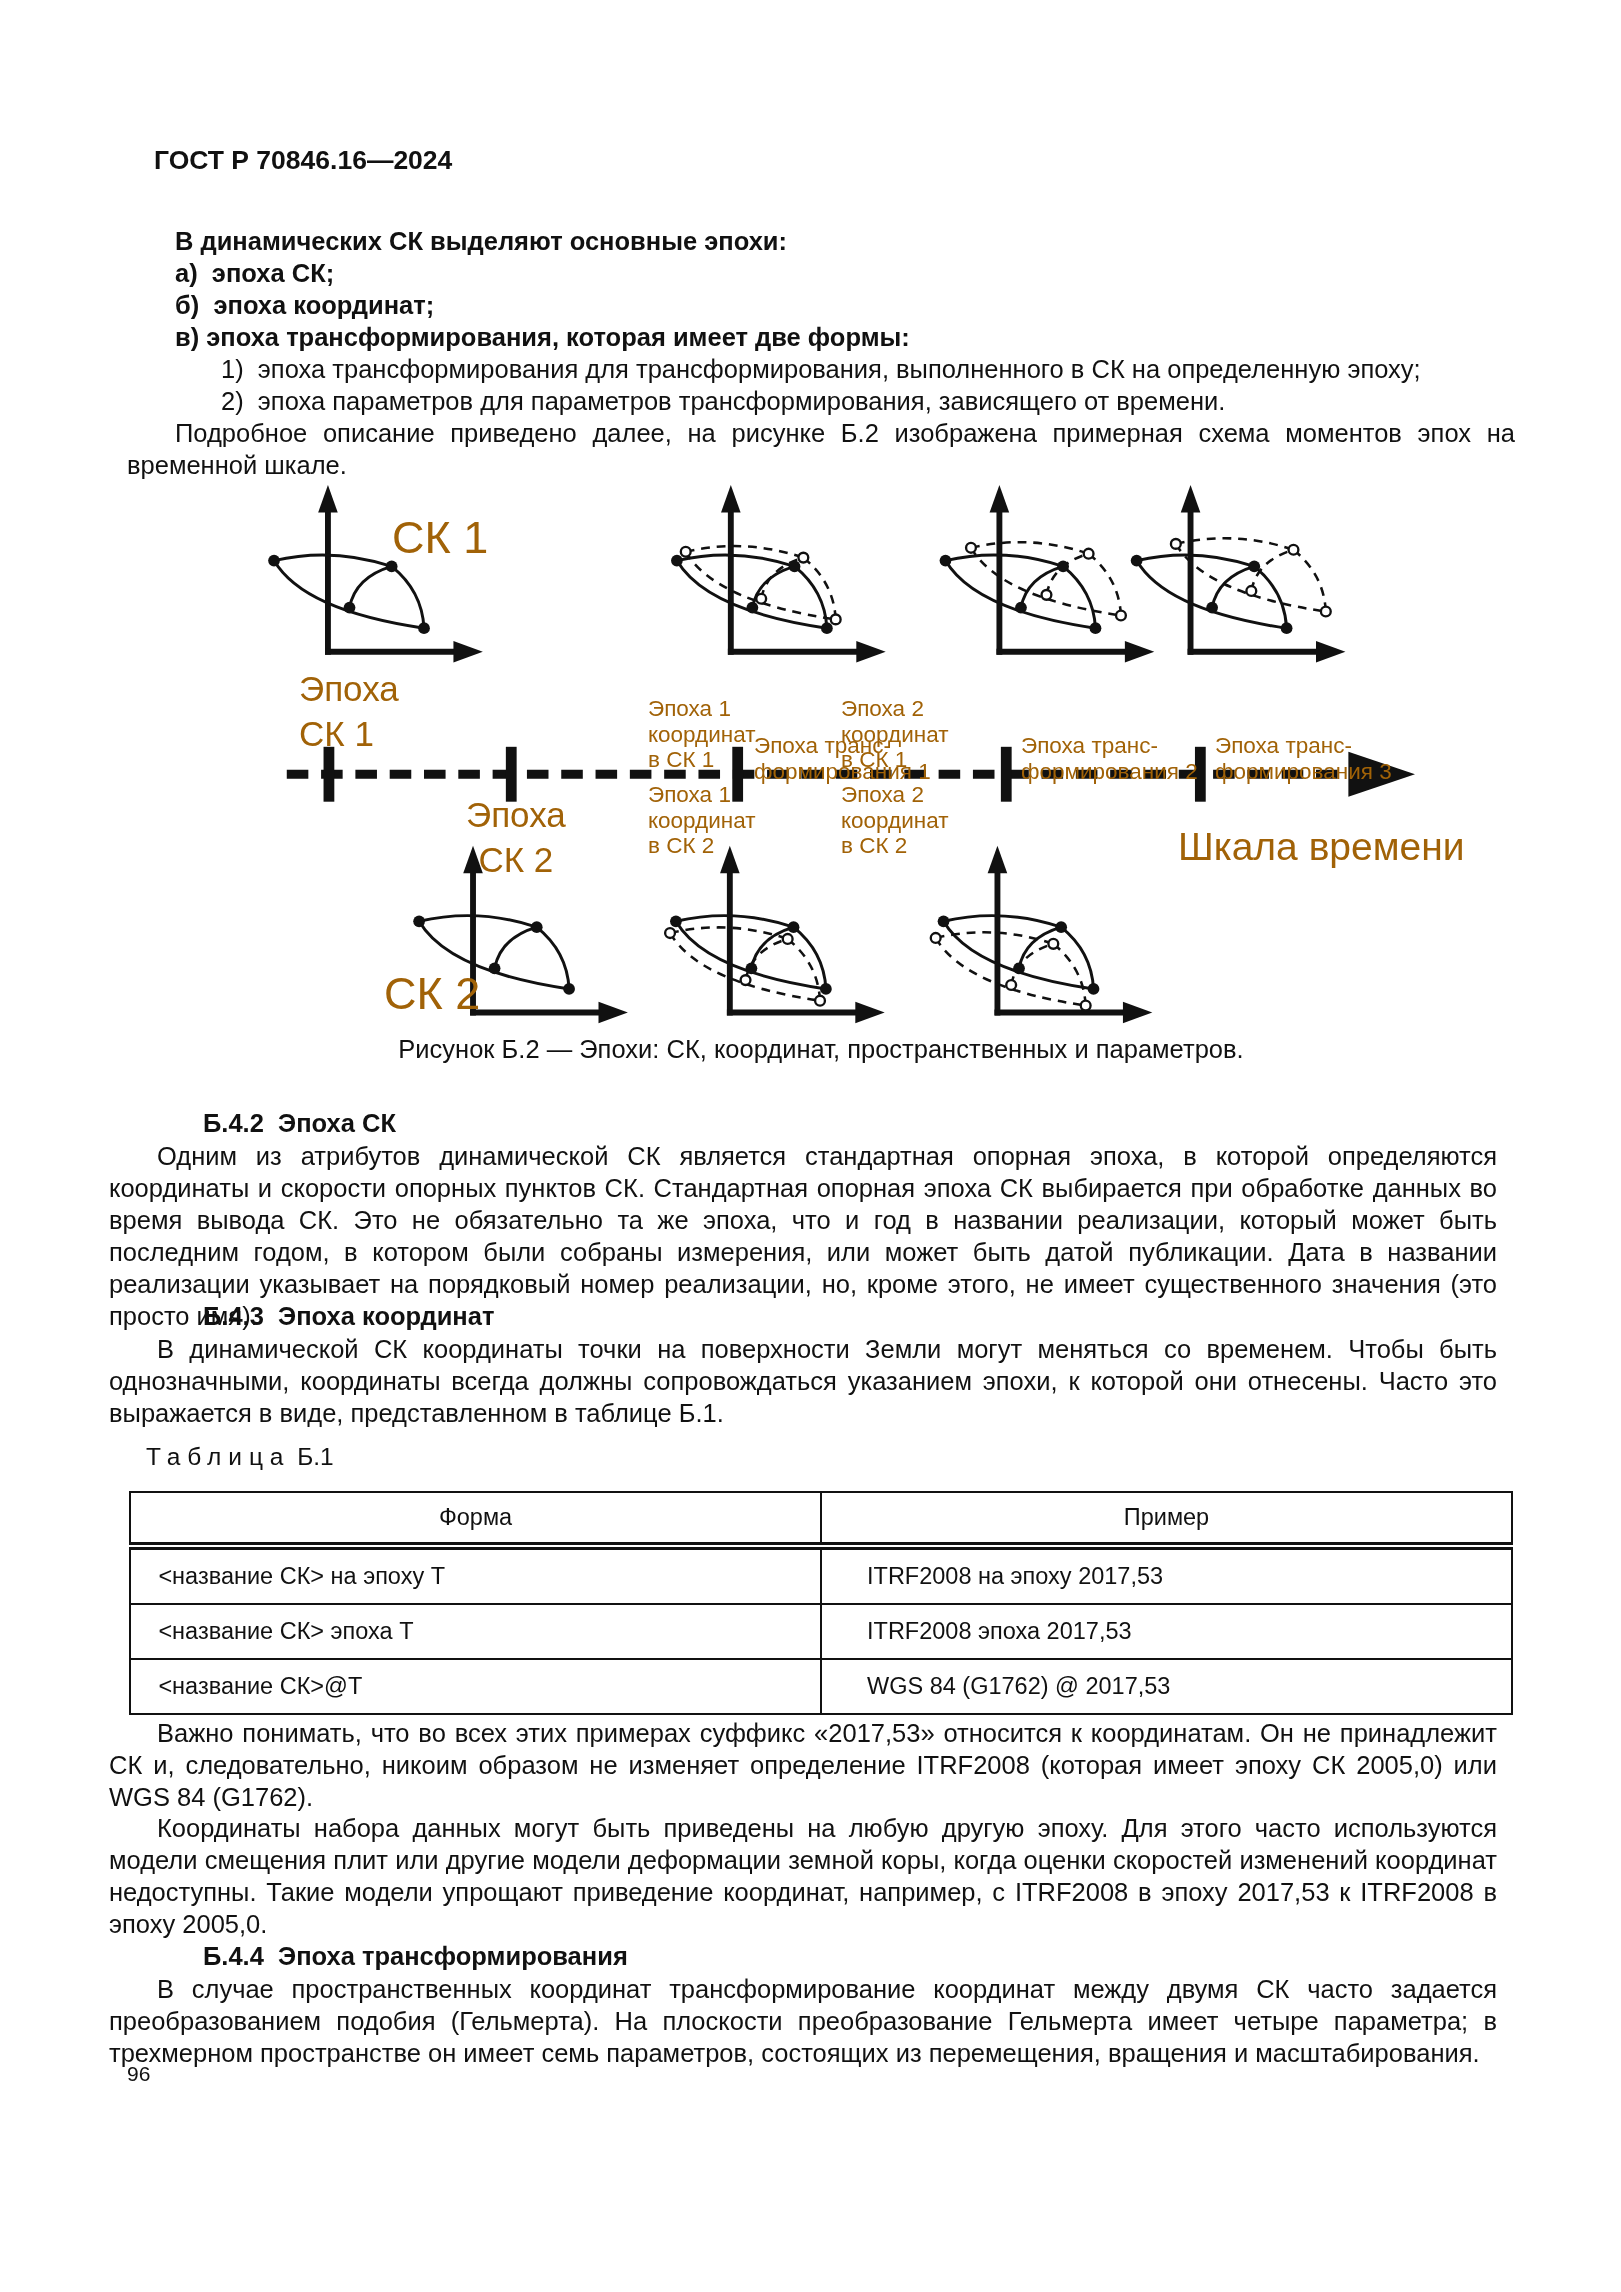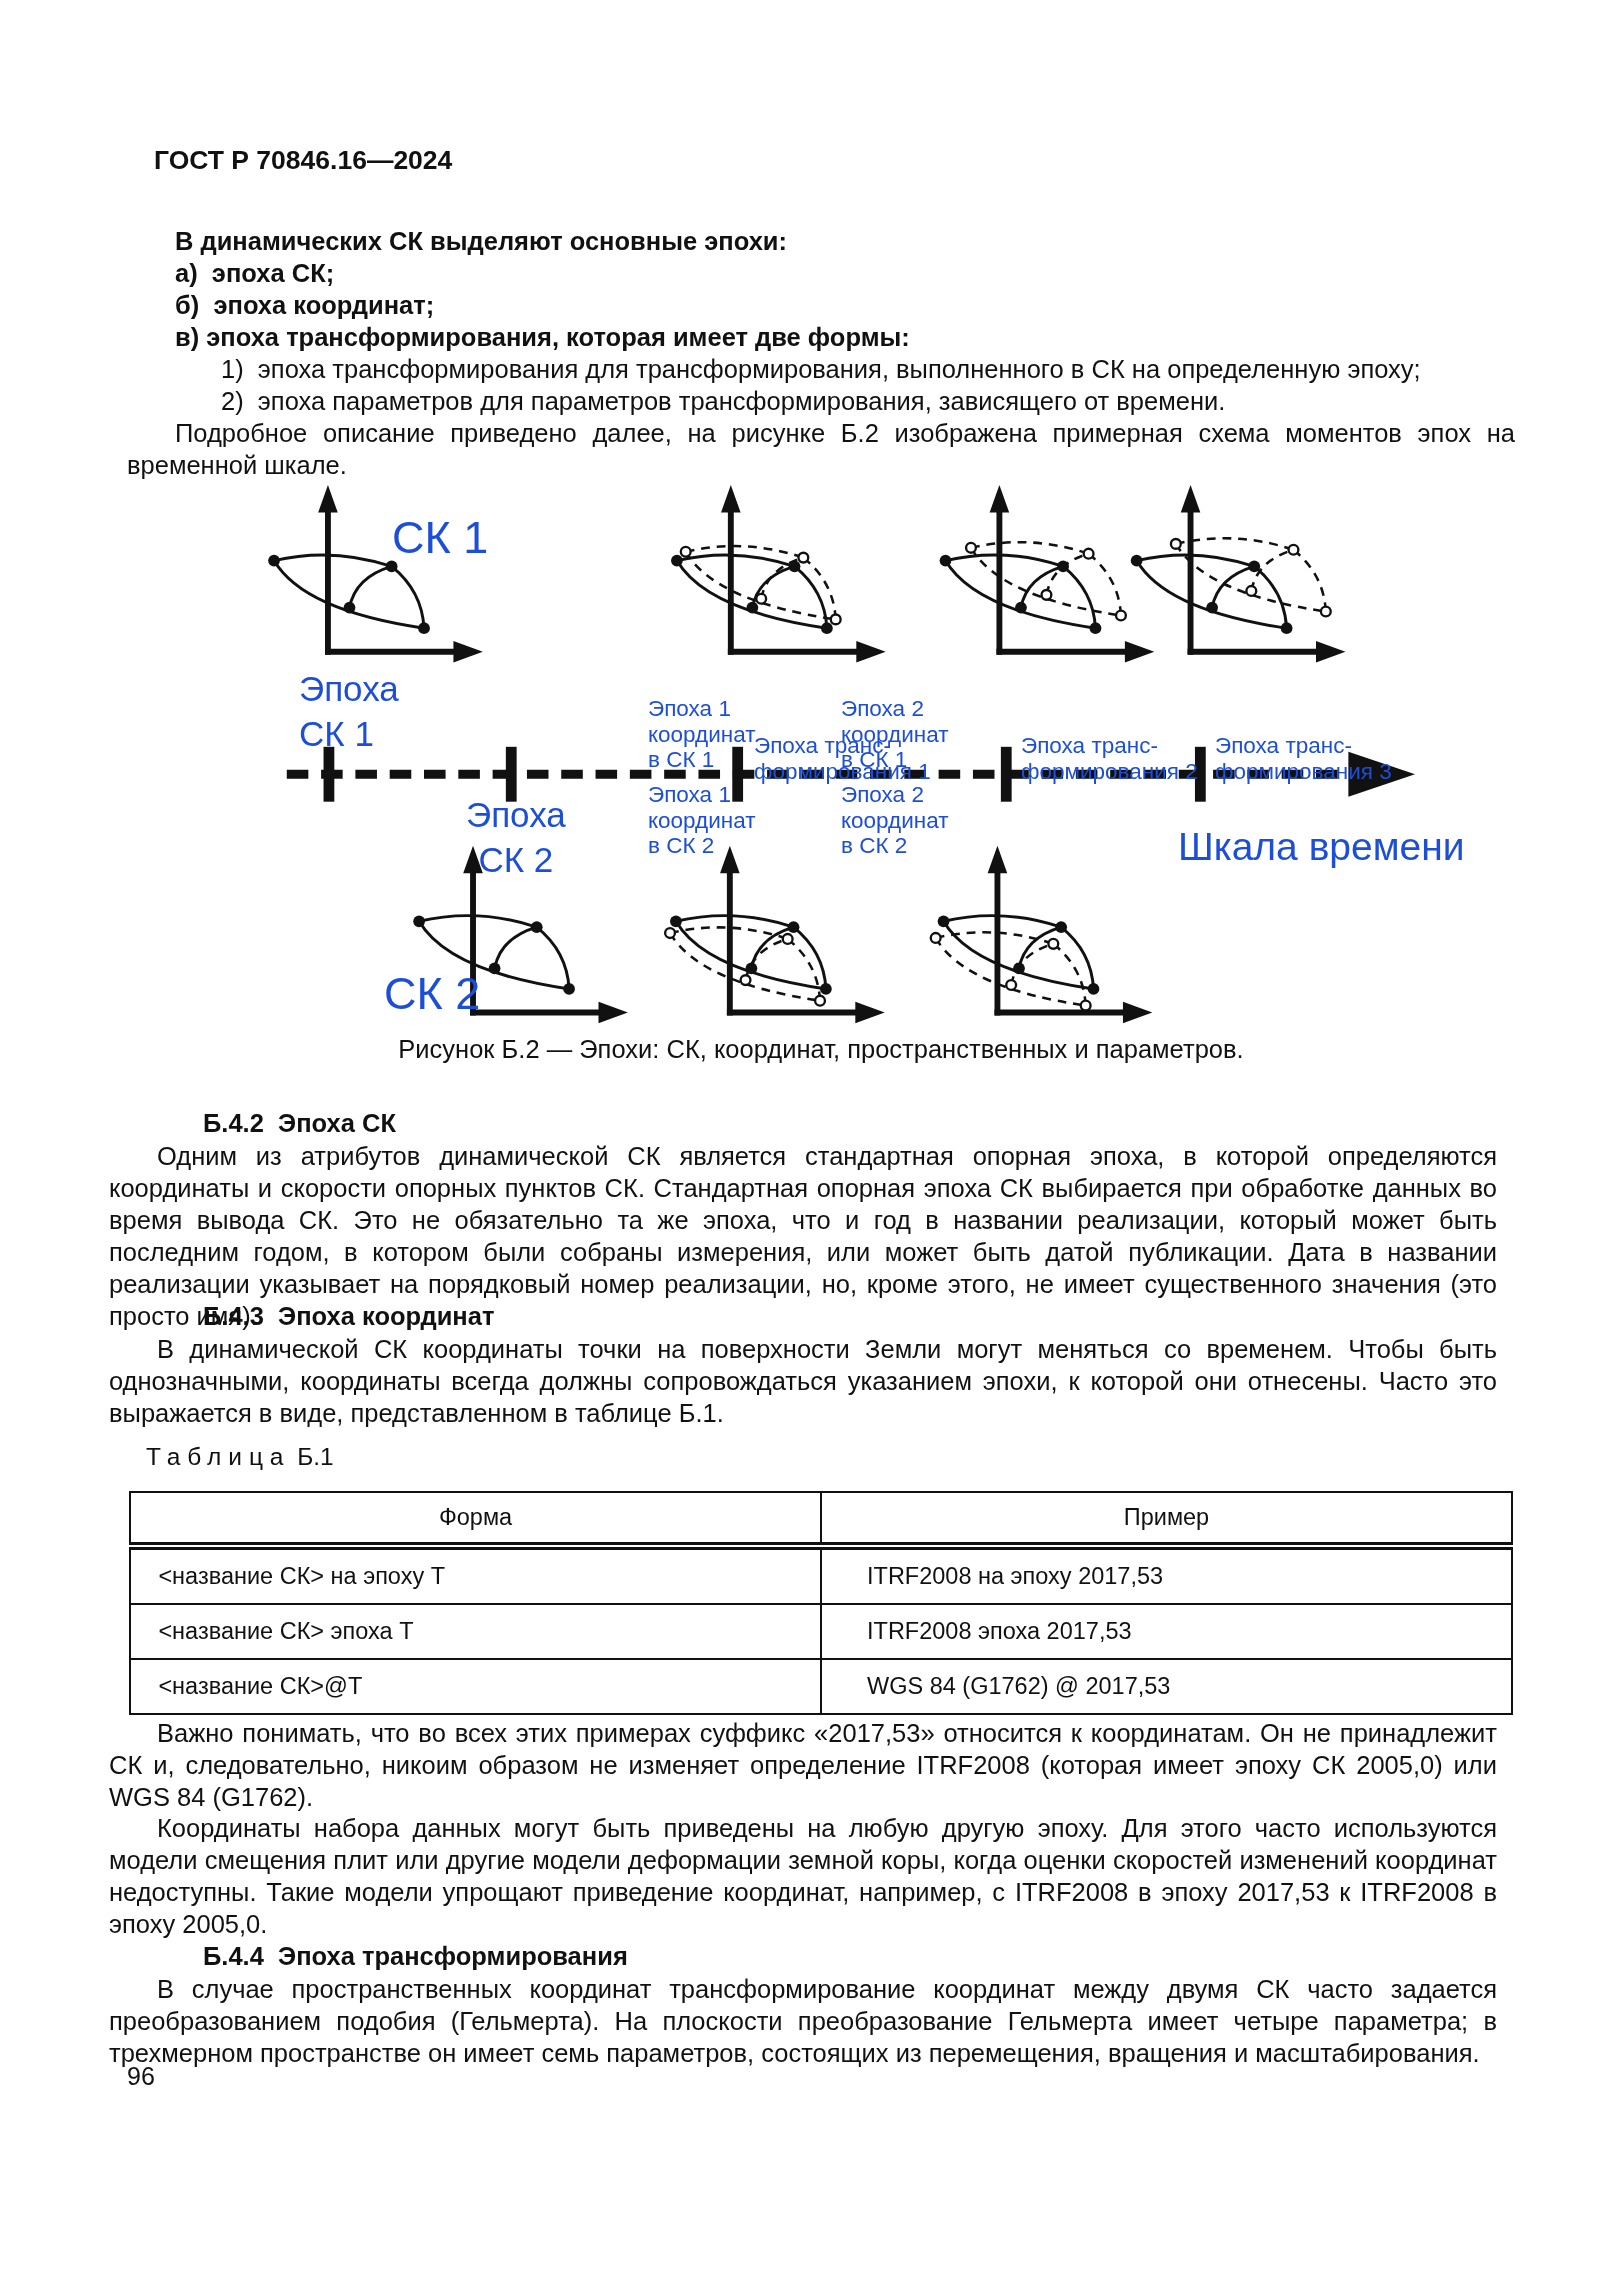--- a/index.html
+++ b/index.html
@@ -9,35 +9,35 @@
   }
   .doc-header{position:absolute;top:145px;left:154px;font-size:26.5px;font-weight:bold;white-space:pre-wrap;}
   .intro{position:absolute;top:225px;left:127px;width:1388px;font-size:25.5px;}
   .iline{line-height:32px;white-space:pre-wrap;}
   .pl1{padding-left:48px;font-weight:bold;}
   .pl2{padding-left:94px;}
   .jpara{line-height:32px;text-align:justify;text-indent:48px;}
   .para{position:absolute;left:109px;width:1388px;font-size:25.5px;line-height:32px;text-align:justify;text-indent:48px;}
   .heading{position:absolute;left:175px;font-size:25.5px;font-weight:bold;white-space:pre-wrap;margin-left:28px;}
   .figure-wrap{position:absolute;top:480px;left:127px;width:1388px;height:564px;}
-  .fl{position:absolute;white-space:pre-line;color:#1d4ed8;}
+  .fl{position:absolute;white-space:pre-line;color:#a16207;}
   .fl-big{font-size:45px;line-height:51px;}
   .fl-mid{font-size:35px;line-height:45px;}
   .fl-sm{font-size:22.5px;line-height:25.5px;}
   .fl-scale{font-size:39px;}
   .fig-caption{position:absolute;top:1035px;left:127px;width:1388px;text-align:center;font-size:25.5px;}
   .table-label{position:absolute;top:1443px;left:129px;font-size:24.5px;margin-left:17px;}
   .table-label .spaced{letter-spacing:6.9px;}
   table.doc-table{position:absolute;top:1491px;left:129px;width:1384px;border-collapse:collapse;table-layout:fixed;font-size:23.5px;}
   table.doc-table th,table.doc-table td{border:2.9px solid #111;}
   table.doc-table th{height:47px;font-weight:normal;text-align:center;border-bottom:8.8px double #111;}
   table.doc-table td{height:51px;vertical-align:middle;}
   td.c1{width:52.5%;padding-left:27.4px;margin-left:10px;}
   td.c2{padding-left:45px;}
-  .page-number{position:absolute;top:2062px;left:127px;font-size:25px;}
+  .page-number{position:absolute;top:2062px;left:127px;font-size:21px;}
 </style>
 </head>
 <body>
 
 <div class="doc-header">ГОСТ Р 70846.16—2024</div>
 
 <div class="intro">
   <div class="iline pl1">В динамических СК выделяют основные эпохи:</div>
   <div class="iline pl1">а)  эпоха СК;</div>
   <div class="iline pl1">б)  эпоха координат;</div>

